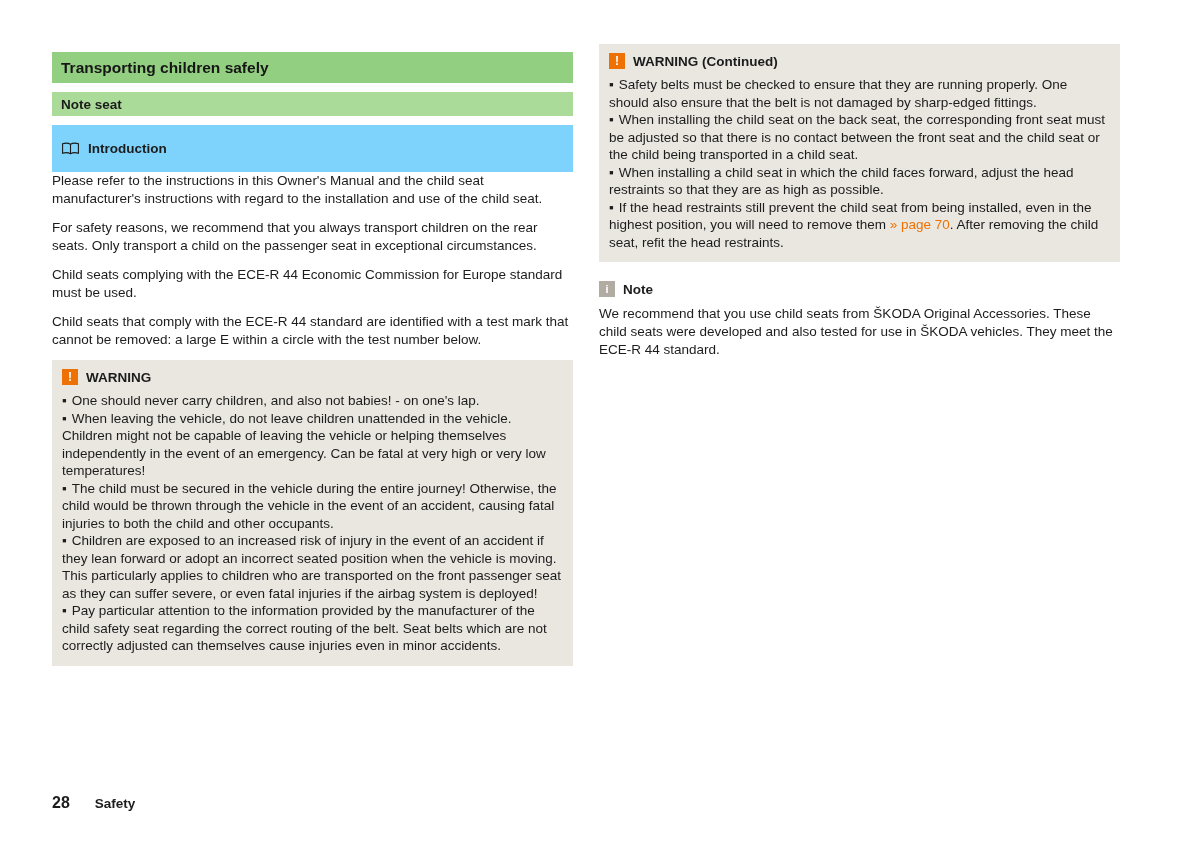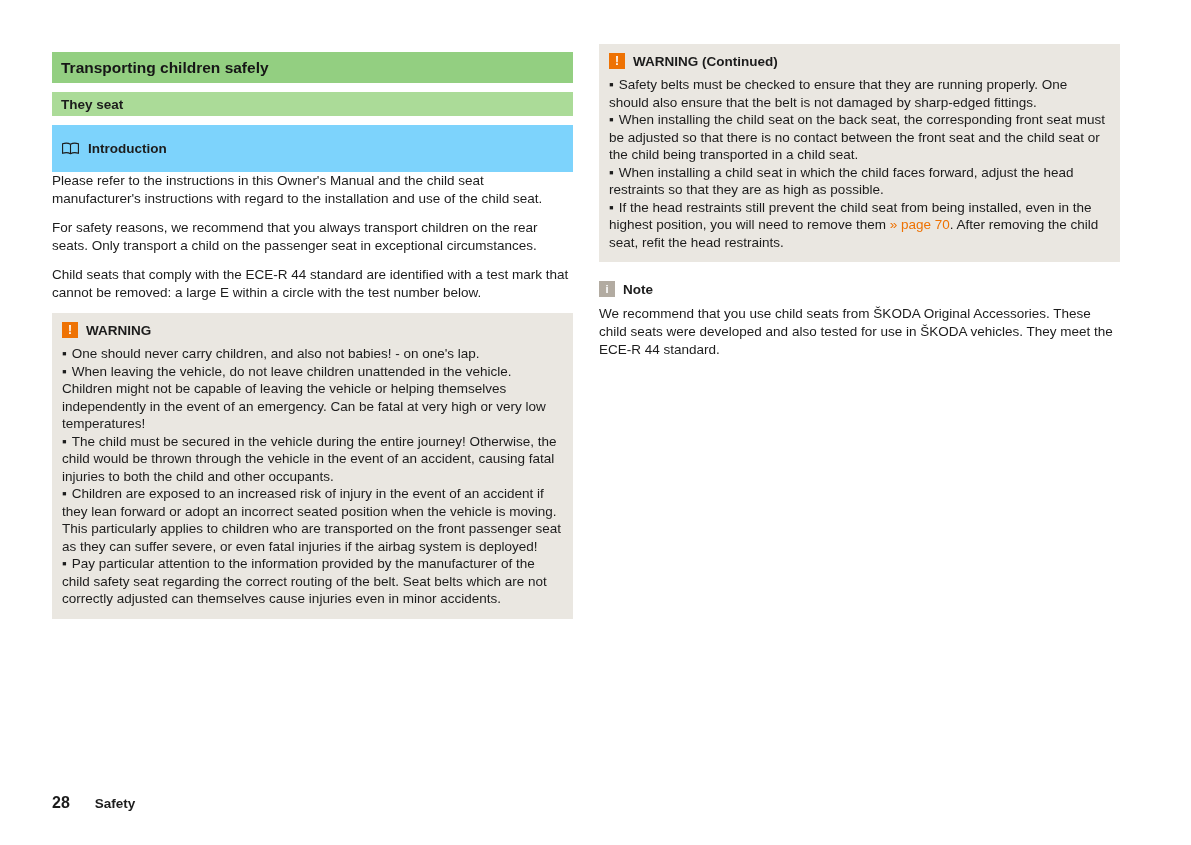--- a/index.html
+++ b/index.html
@@ -84,35 +84,36 @@
 <body>
 
 <div class="page">
   <div class="columns">
 
     <div class="col">
       <div class="title-bar">
         <span>Transporting children safely</span>
       </div>
       <div class="subtitle-bar">
-        <span>They seat</span>
+        <span>Note seat</span>
       </div>
       <div class="intro-bar">
         <span class="book-icon">
           <svg width="19" height="13" viewBox="0 0 24 16" aria-hidden="true">
             <path d="M12 2.6 C9.2 1 5 1 2 2 L2 14 C5 13 9.2 13 12 14.6 C14.8 13 19 13 22 14 L22 2 C19 1 14.8 1 12 2.6 Z" fill="none" stroke="#1c1c1c" stroke-width="1.4"></path>
             <path d="M12 2.6 L12 14.6" fill="none" stroke="#1c1c1c" stroke-width="1.4"></path>
           </svg>
         </span>
         <span>Introduction</span>
       </div>
 
 
       <p>Please refer to the instructions in this Owner's Manual and the child seat manufacturer's instructions with regard to the installation and use of the child seat.</p>
       <p>For safety reasons, we recommend that you always transport children on the rear seats. Only transport a child on the passenger seat in exceptional circumstances.</p>
+      <p>Child seats complying with the ECE-R 44 Economic Commission for Europe standard must be used.</p>
       <p>Child seats that comply with the ECE-R 44 standard are identified with a test mark that cannot be removed: a large E within a circle with the test number below.</p>
 
       <div class="warn-box">
         <div class="warn-header">
           <span class="warn-icon">!</span>
           <span>WARNING</span>
         </div>
         <p class="bullet-item"><span class="bullet-glyph">▪</span><span>One should never carry children, and also not babies! - on one's lap.</span></p>
         <p class="bullet-item"><span class="bullet-glyph">▪</span><span>When leaving the vehicle, do not leave children unattended in the vehicle. Children might not be capable of leaving the vehicle or helping themselves independently in the event of an emergency. Can be fatal at very high or very low temperatures!</span></p>
         <p class="bullet-item"><span class="bullet-glyph">▪</span><span>The child must be secured in the vehicle during the entire journey! Otherwise, the child would be thrown through the vehicle in the event of an accident, causing fatal injuries to both the child and other occupants.</span></p>

